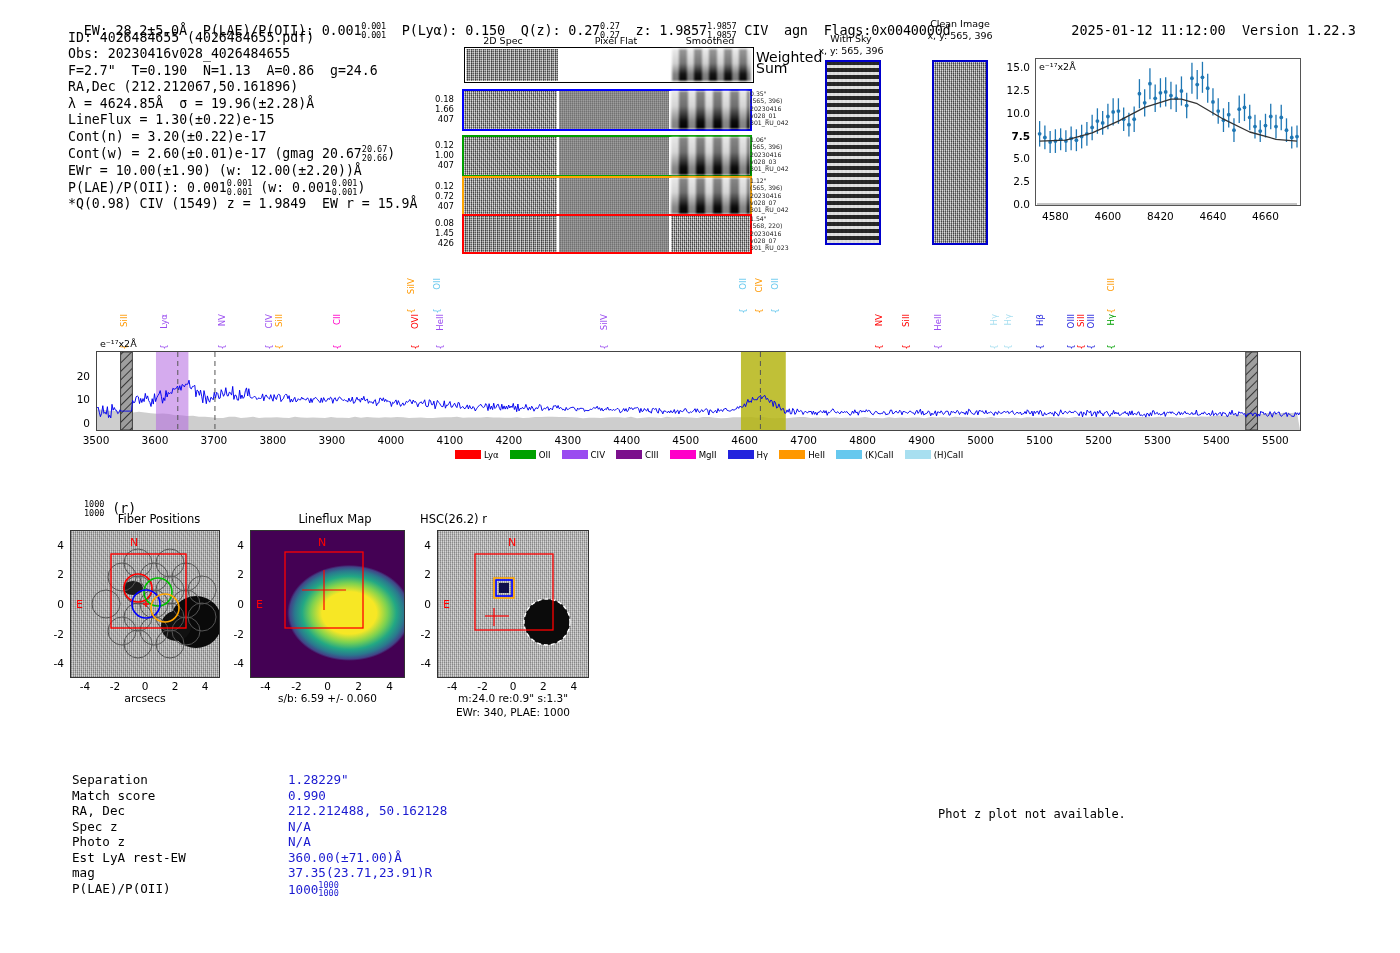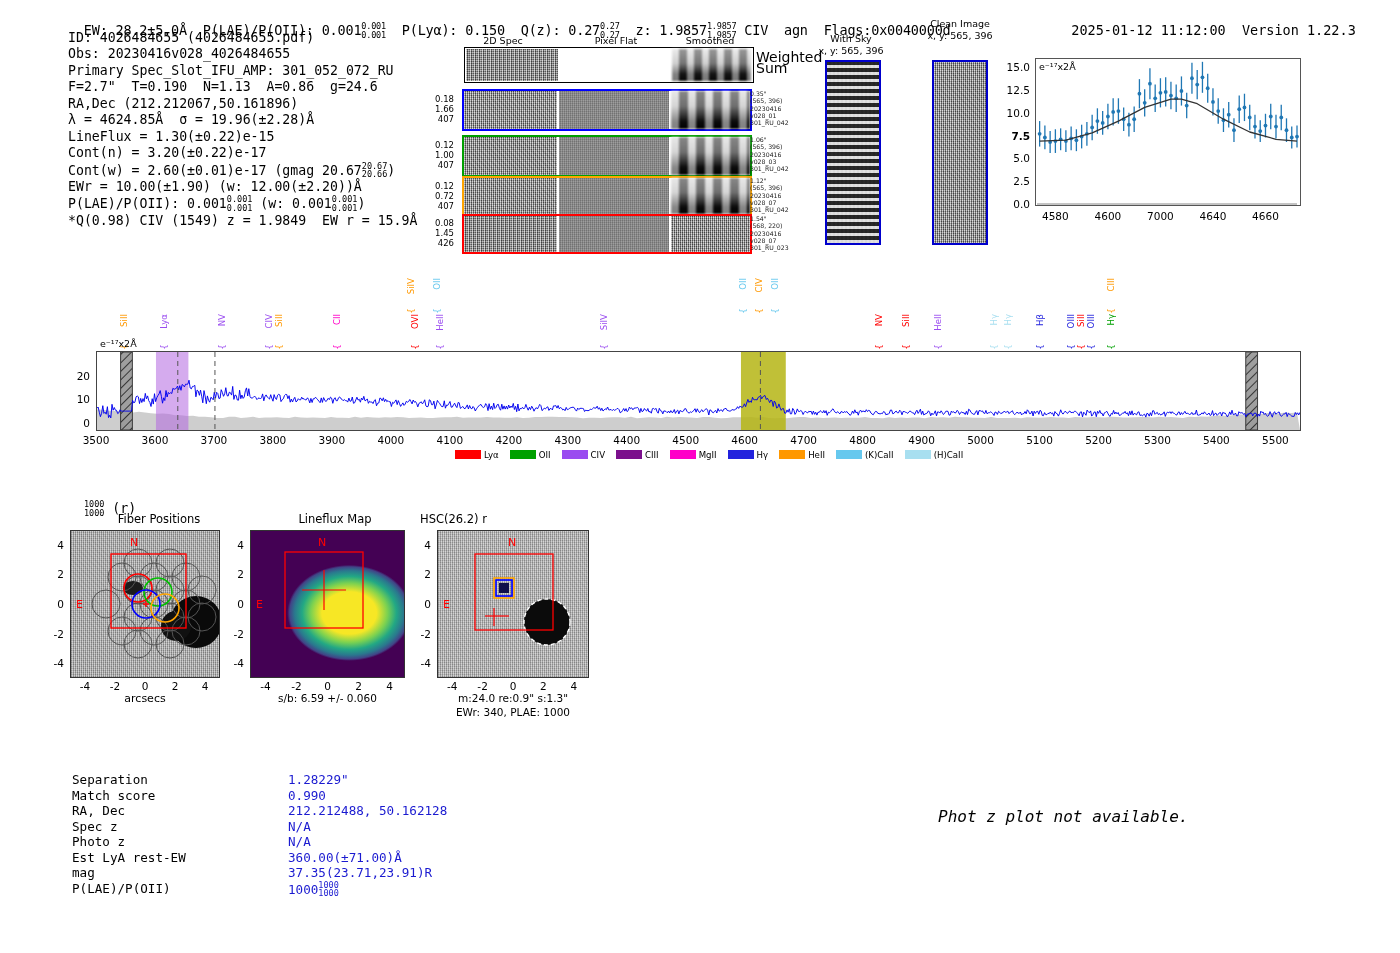--- a/index.html
+++ b/index.html
@@ -78,36 +78,35 @@
   .xtick{position:absolute;font-size:10.5px;transform:translateX(-50%);}
   .ytick{position:absolute;font-size:10.5px;transform:translateY(-50%);text-align:right;}
   .legend-item{display:inline-block;margin-right:11px;font-size:8.6px;vertical-align:middle;}
   .legend-sw{display:inline-block;width:26px;height:9px;vertical-align:-1px;margin-right:3px;}
   .panel-cap{position:absolute;font-size:10.5px;text-align:center;}
 
   
   #bottom-table{left:72px;top:772px;font-size:12.6px;line-height:15.5px;}
   #bottom-table .k{position:absolute;left:0;white-space:pre;}
   #bottom-table .v{position:absolute;left:216px;color:#1a1ad0;white-space:pre;}
-  #photz-msg{left:938px;top:807px;font-size:16px;font-style:italic;}
+  #photz-msg{left:938px;top:807px;font-size:12px;}
 </style>
 </head>
 <body>
 
 <div class="abs mono nowrap" id="header-line">
   <span>EW: 28.2±5.0Å</span><span>  </span><span>P(LAE)/P(OII): 0.001</span><span class="fracbox"><span>0.001</span><span>0.001</span></span><span>  </span><span>P(Lyα): 0.150</span><span>  </span><span>Q(z): 0.27</span><span class="fracbox"><span>0.27</span><span>0.27</span></span><span>  </span><span>z: 1.9857</span><span class="fracbox"><span>1.9857</span><span>1.9857</span></span><span> </span><span>CIV</span><span>  </span><span>agn</span><span>  </span><span>Flags:0x0040000d</span>
 </div>
 <div class="abs mono nowrap" id="header-date">
   <span>2025-01-12 11:12:00</span><span>  </span><span>Version 1.22.3</span>
 </div>
 
 <div class="abs mono" id="info-block">
   <div>ID: 4026484655 (4026484655.pdf)</div>
   <div>Obs: 20230416v028_4026484655</div>
-  <div>Primary Spec_Slot_IFU_AMP: 301_052_072_RU</div>
   <div>F=2.7"  T=0.190  N=1.13  A=0.86  g=24.6</div>
   <div>RA,Dec (212.212067,50.161896)</div>
   <div>λ = 4624.85Å  σ = 19.96(±2.28)Å</div>
   <div>LineFlux = 1.30(±0.22)e-15</div>
   <div>Cont(n) = 3.20(±0.22)e-17</div>
   <div><span>Cont(w) = 2.60(±0.01)e-17 (gmag 20.67</span><span class="fracbox"><span>20.67</span><span>20.66</span></span><span>)</span></div>
   <div>EWr = 10.00(±1.90) (w: 12.00(±2.20))Å</div>
   <div><span>P(LAE)/P(OII): 0.001</span><span class="fracbox"><span>0.001</span><span>0.001</span></span><span> (w: 0.001</span><span class="fracbox"><span>0.001</span><span>0.001</span></span><span>)</span></div>
   <div>*Q(0.98) CIV (1549) z = 1.9849  EW r = 15.9Å</div>
 </div>
@@ -305,21 +304,21 @@
     <div class="sans ytick" style="left:996px;top:181.21518987341773px;width:34px;">2.5</div>
     <div class="sans ytick" style="left:996px;top:158.43037974683546px;width:34px;">5.0</div>
     <div class="sans ytick" style="left:996px;top:135.64556962025318px;width:34px;font-weight:bold;">7.5</div>
     <div class="sans ytick" style="left:996px;top:112.8607594936709px;width:34px;">10.0</div>
     <div class="sans ytick" style="left:996px;top:90.07594936708861px;width:34px;">12.5</div>
     <div class="sans ytick" style="left:996px;top:67.29113924050634px;width:34px;">15.0</div>
   </div>
 <div class="abs" id="linefit-xticks" style="left:0;top:0;">
     <div class="sans xtick" style="left:1055.3838383838383px;top:210px;">4580</div>
     <div class="sans xtick" style="left:1107.909090909091px;top:210px;">4600</div>
-    <div class="sans xtick" style="left:1160.4343434343434px;top:210px;">7000</div>
+    <div class="sans xtick" style="left:1160.4343434343434px;top:210px;">8420</div>
     <div class="sans xtick" style="left:1212.9595959595958px;top:210px;">4640</div>
     <div class="sans xtick" style="left:1265.4848484848485px;top:210px;">4660</div>
   </div>
 
 <div class="abs" id="spec-labels" style="left:0;top:278px;width:1400px;height:73px;">
     <div class="linelabel" style="left:119.30588235294118px;top:36px;color:#ff9800;">SiII</div>
     <div class="linebrace" style="left:119.30588235294118px;top:66px;color:#ff9800;">{</div>
     <div class="linelabel" style="left:159.40588235294118px;top:36px;color:#9a4cf0;">Lyα</div>
     <div class="linebrace" style="left:159.40588235294118px;top:66px;color:#9a4cf0;">{</div>
     <div class="linelabel" style="left:216.6073529411765px;top:36px;color:#9a4cf0;">NV</div>

